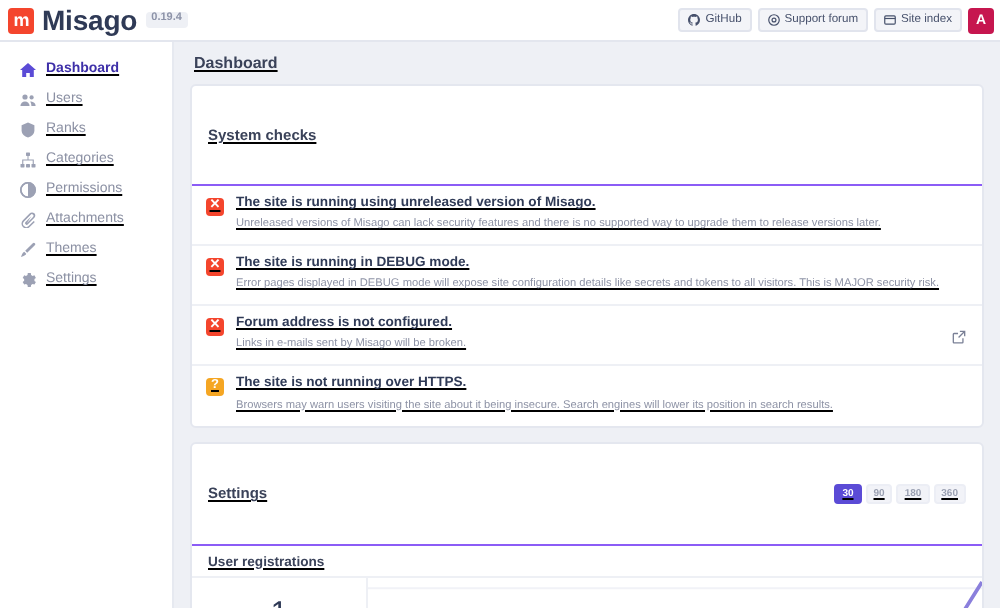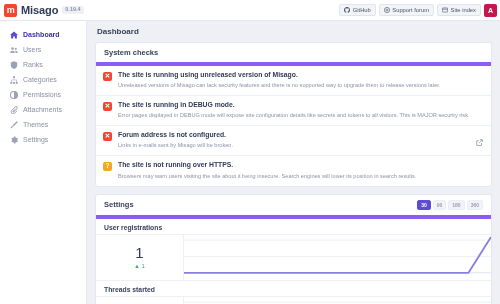--- a/index.html
+++ b/index.html
@@ -28,21 +28,21 @@
     background: #f4452d;
     border-radius: 2px;
     color: #fff;
     font-size: 9px;
     font-weight: bold;
     display: flex; align-items: center; justify-content: center;
     line-height: 1;
     letter-spacing: -0.5px;
   }
   .brand-name {
-    font-size: 11px;
+    font-size: 14px;
     color: #2f3a56;
     font-weight: 600;
     letter-spacing: -0.1px;
   }
   .brand-version {
     font-size: 5.5px;
     color: #8d93a8;
     background: #eef0f5;
     border-radius: 2px;
     padding: 1.5px 3px;
@@ -73,21 +73,21 @@
     background: #c6164f;
     border-radius: 2px;
     color: #fff;
     font-size: 7px;
     font-weight: bold;
     display: flex; align-items: center; justify-content: center;
     cursor: pointer;
   }
 
   
-  .layout { display: flex; height: 283px; }
+  .layout { display: flex; height: 283px; text-decoration: underline; }
 
   
   .sidebar {
     width: 87px;
     background: #ffffff;
     border-right: 1px solid #e6e9f0;
     padding-top: 6px;
     flex-shrink: 0;
   }
   .nav-item {
@@ -122,22 +122,22 @@
     padding-left: 2px;
   }
   .card {
     background: #ffffff;
     border: 1px solid #e4e7ef;
     border-radius: 3px;
     margin-bottom: 7px;
     overflow: hidden;
   }
   .card-head {
-    padding: 5px 8px;
-    border-bottom: 4px solid #8b5cf6;
+    padding: 20px 8px;
+    border-bottom: 1px solid #8b5cf6;
     font-size: 7.5px;
     font-weight: 600;
     color: #3a4259;
     display: flex;
     align-items: center;
   }
 
   
   .check-row {
     display: flex;

